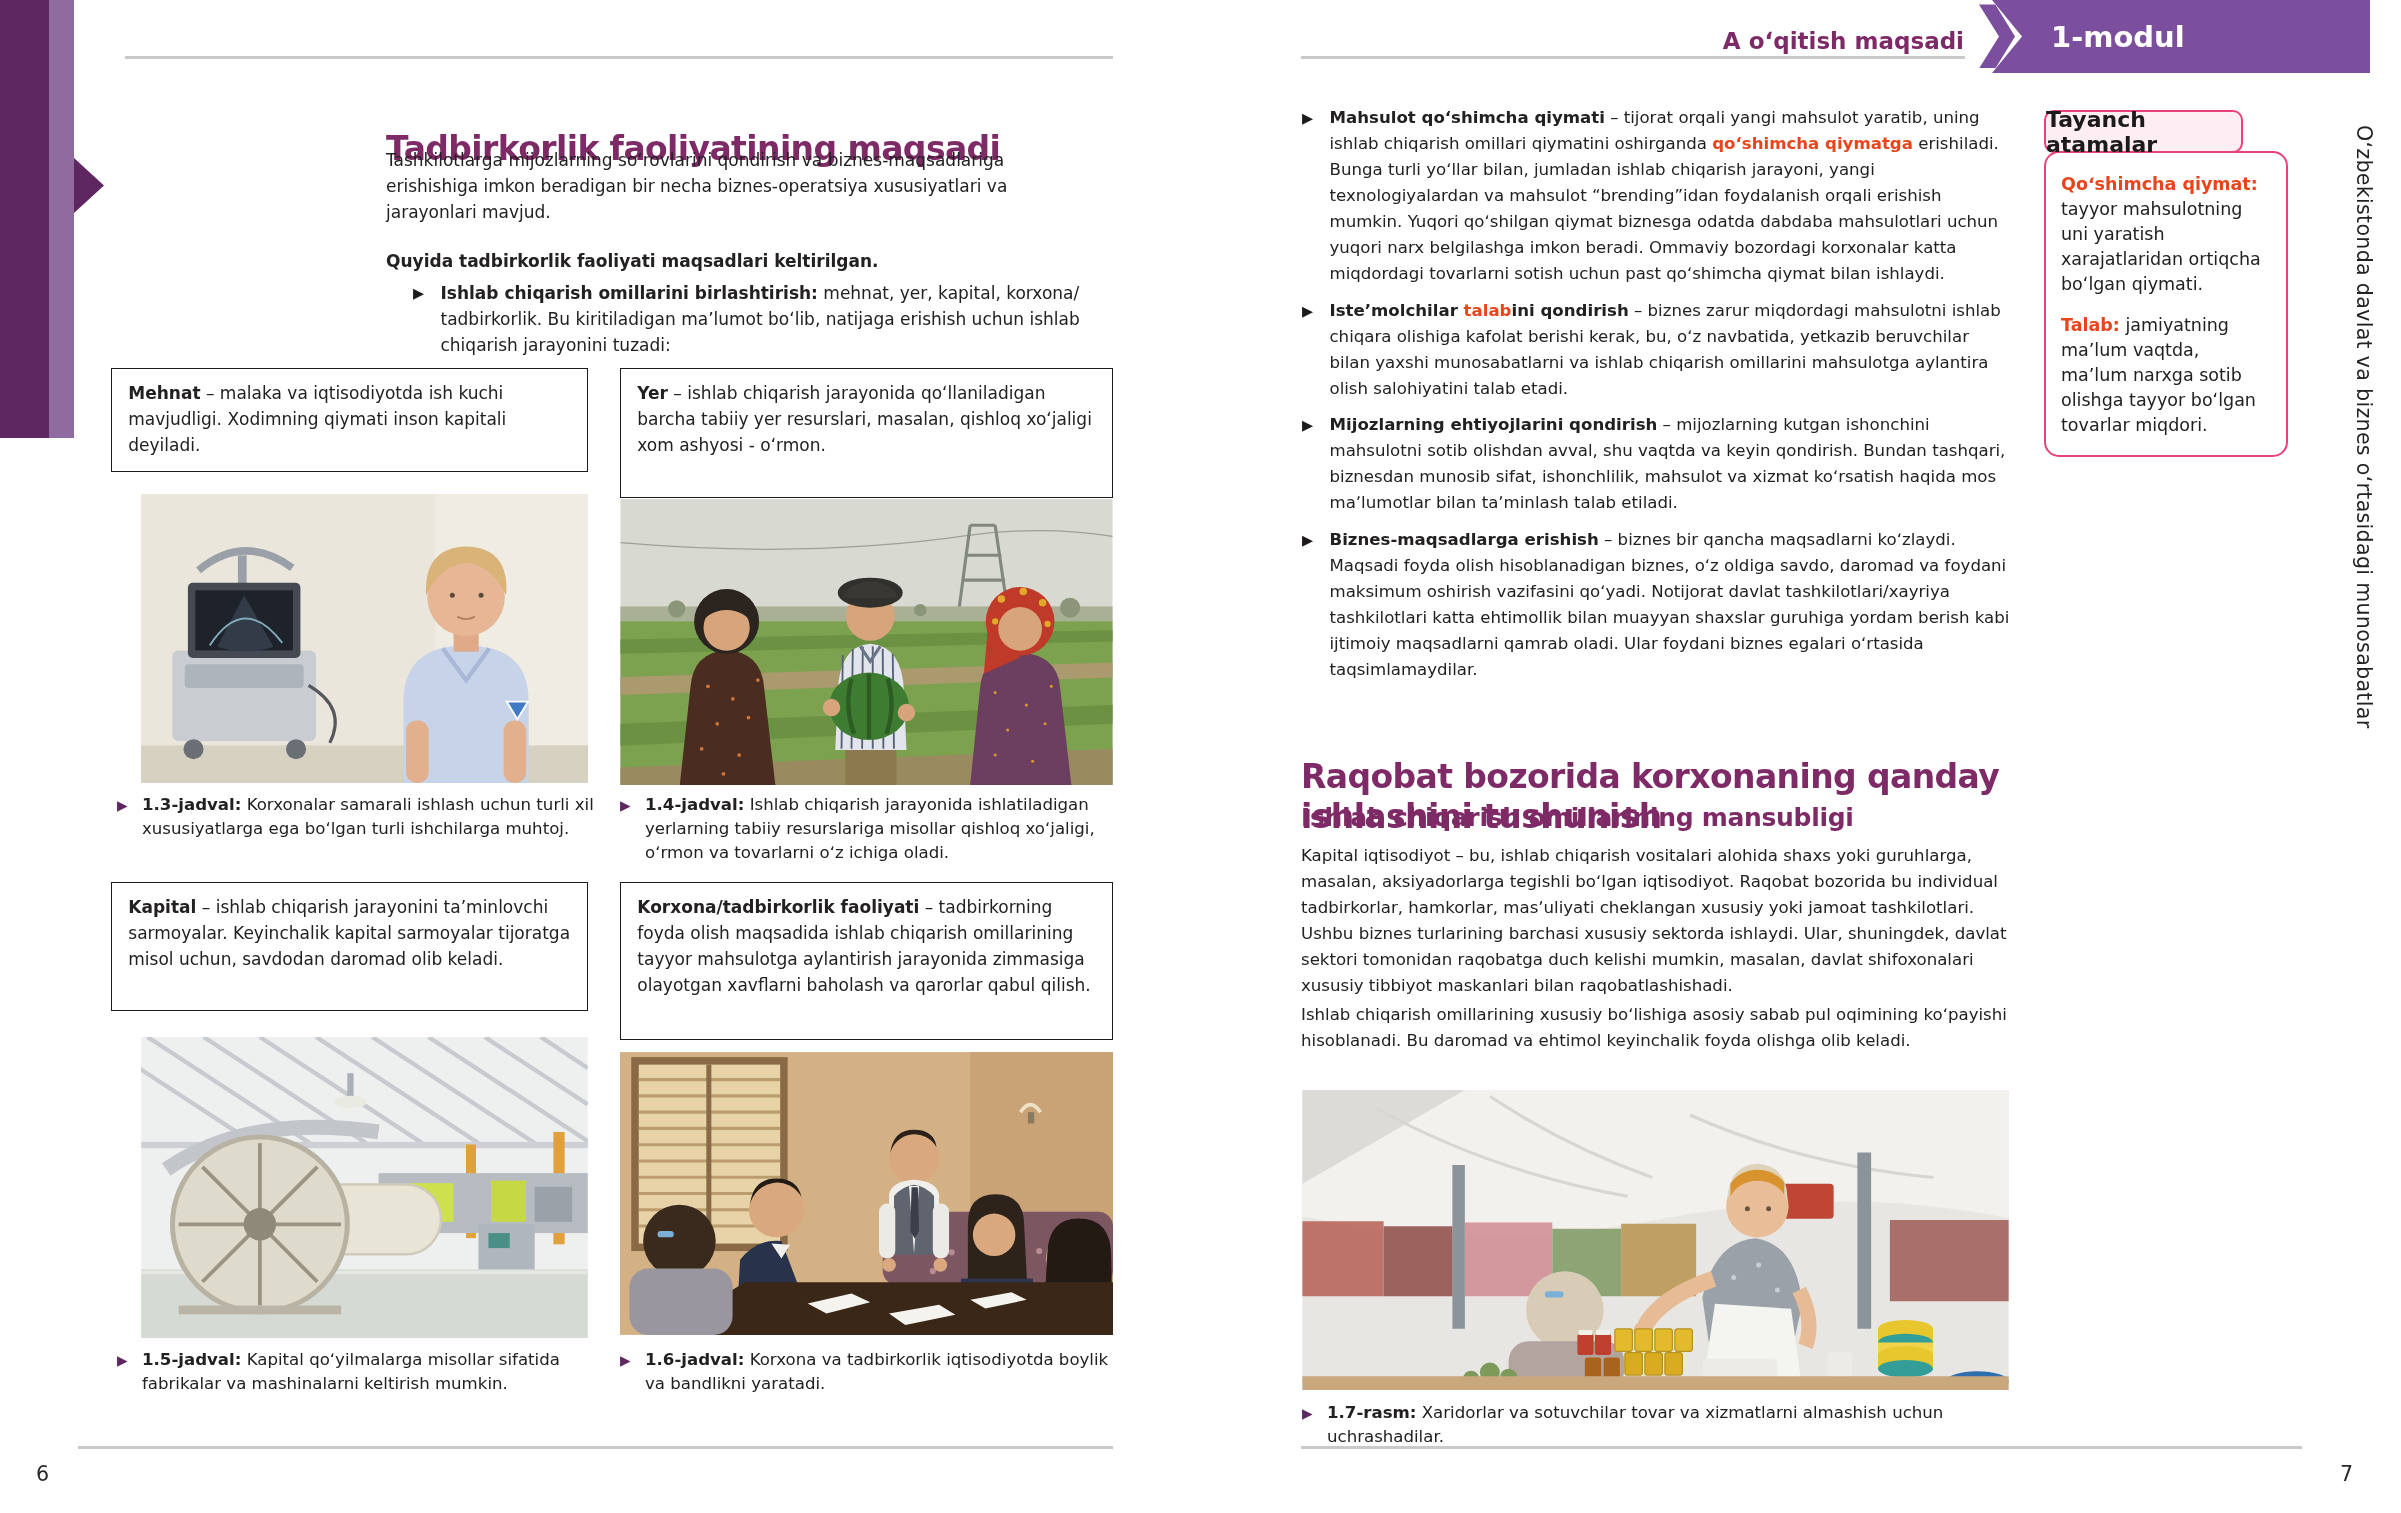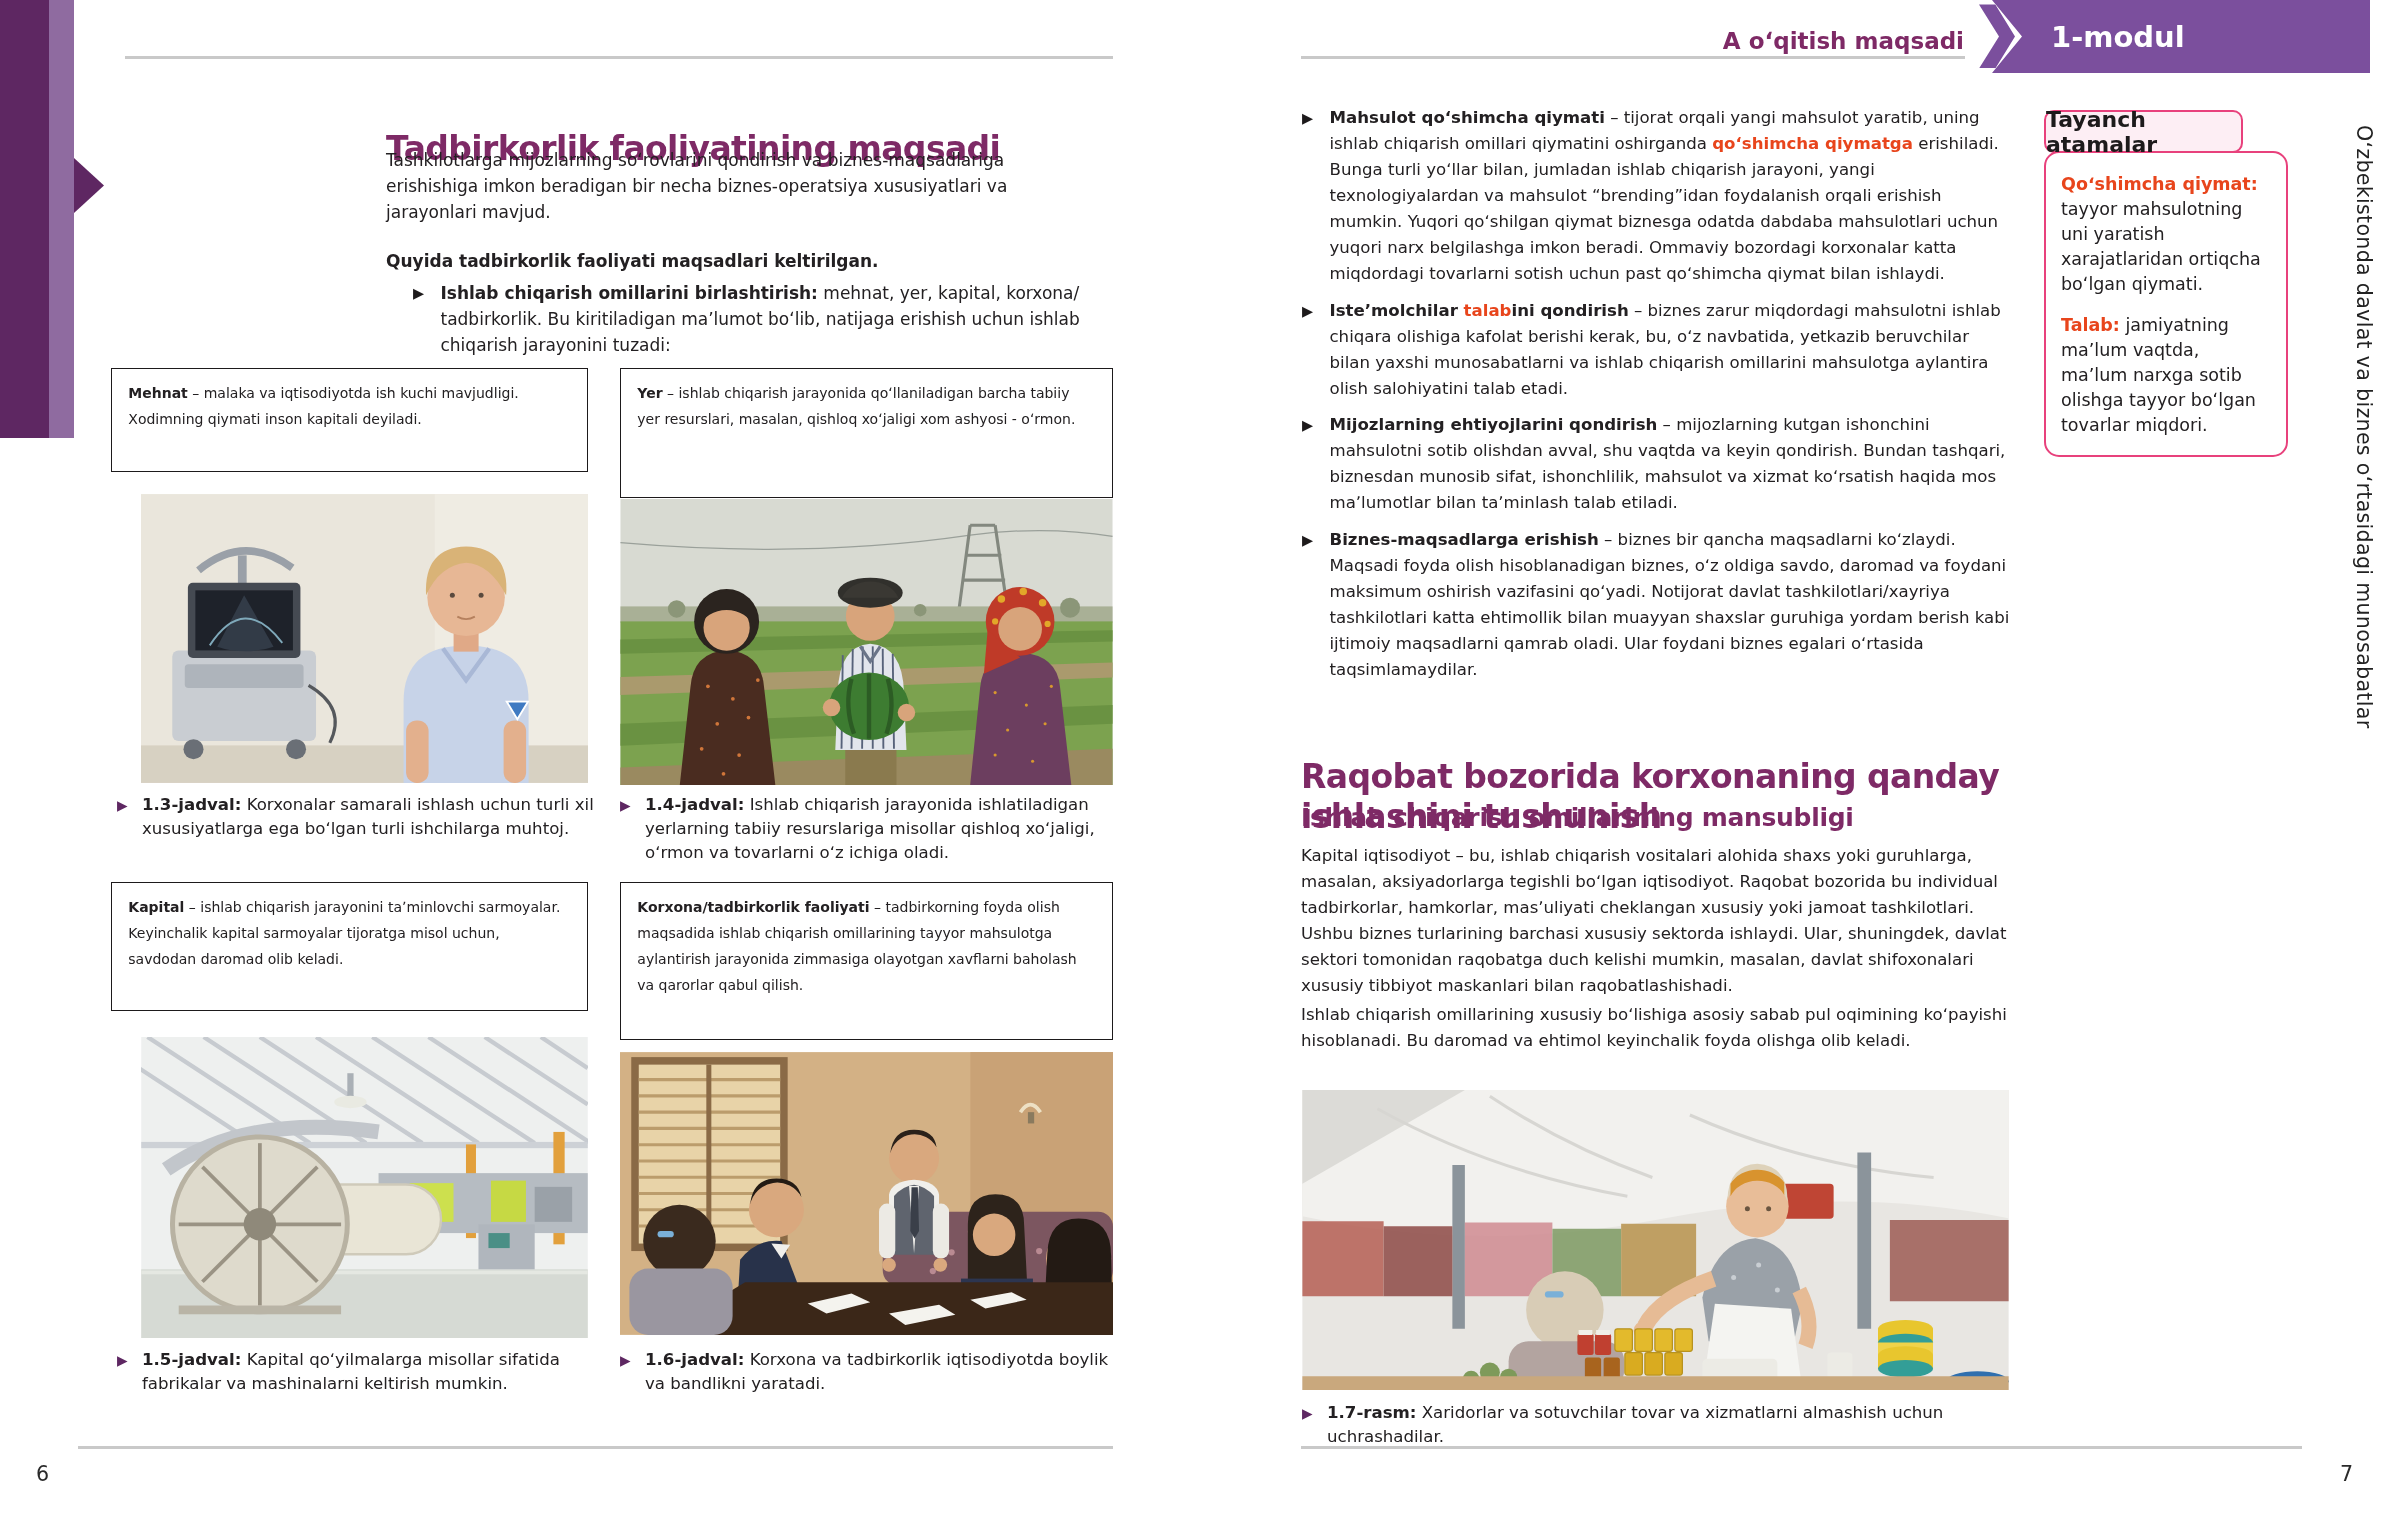--- a/index.html
+++ b/index.html
@@ -24,21 +24,21 @@
   .rtext{font-size:16.6px;line-height:26px;}
   
   .bullet{display:flex;}
   .b-marker{width:27.5px;flex:0 0 27.5px;font-size:14.4px;line-height:26px;color:#1d1a1b;}
   .b-marker.first{line-height:26px;}
   .b-text{flex:1;}
   .red{color:#e8451c;}
   .rbullet{display:flex;margin-bottom:10.6px;}
   
   .defbox{border:1.9px solid #1d1a1b;background:#fff;padding:11.3px 16.3px;box-sizing:border-box;
-          font-size:14px;line-height:26px;}
+          font-size:17px;line-height:26px;}
   
   .caption{display:flex;font-size:16.6px;line-height:24px;}
   .cap-marker{width:25px;flex:0 0 25px;font-size:13.8px;line-height:24px;color:#5e2762;}
   .cap-text{flex:1;}
   
   .module-tab{left:1992px;top:0;width:378px;height:73px;background:#7b4f9d;color:#fff;
               display:flex;align-items:center;box-sizing:border-box;padding-left:59px;
               font-size:29px;font-weight:700;
               clip-path:polygon(0 0,100% 0,100% 100%,0 100%,30px 50%);}
   .module-chevron{left:1979px;top:4.4px;width:36px;height:64px;background:#7b4f9d;

